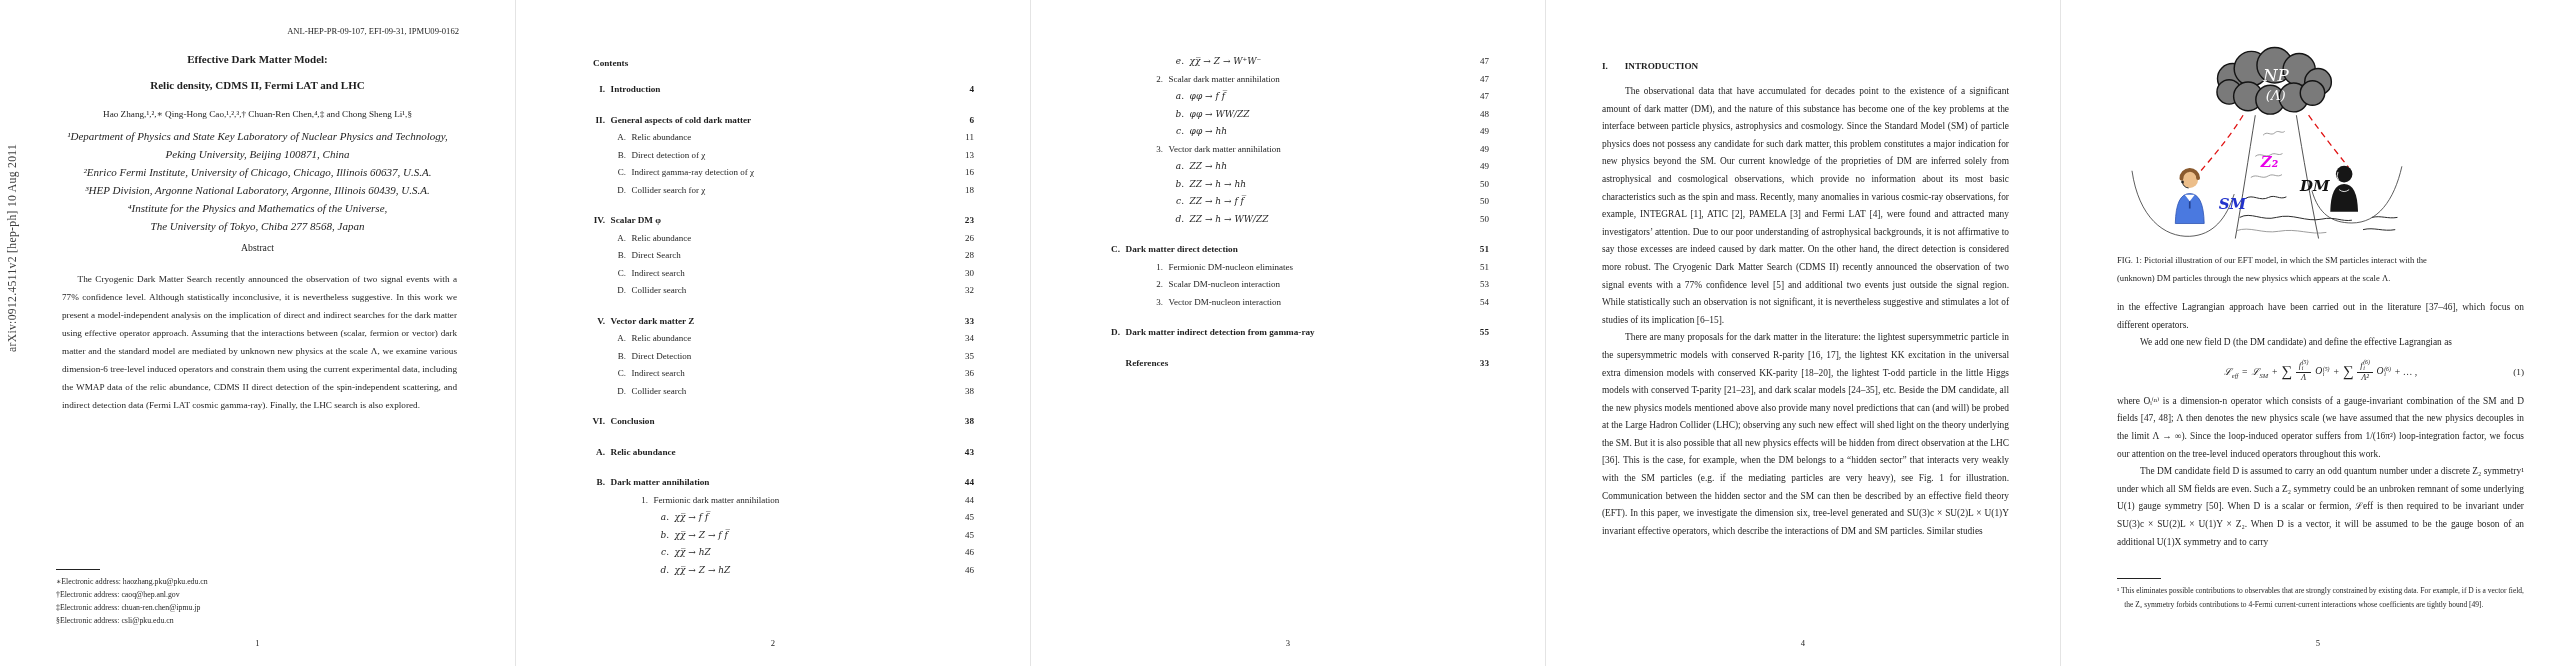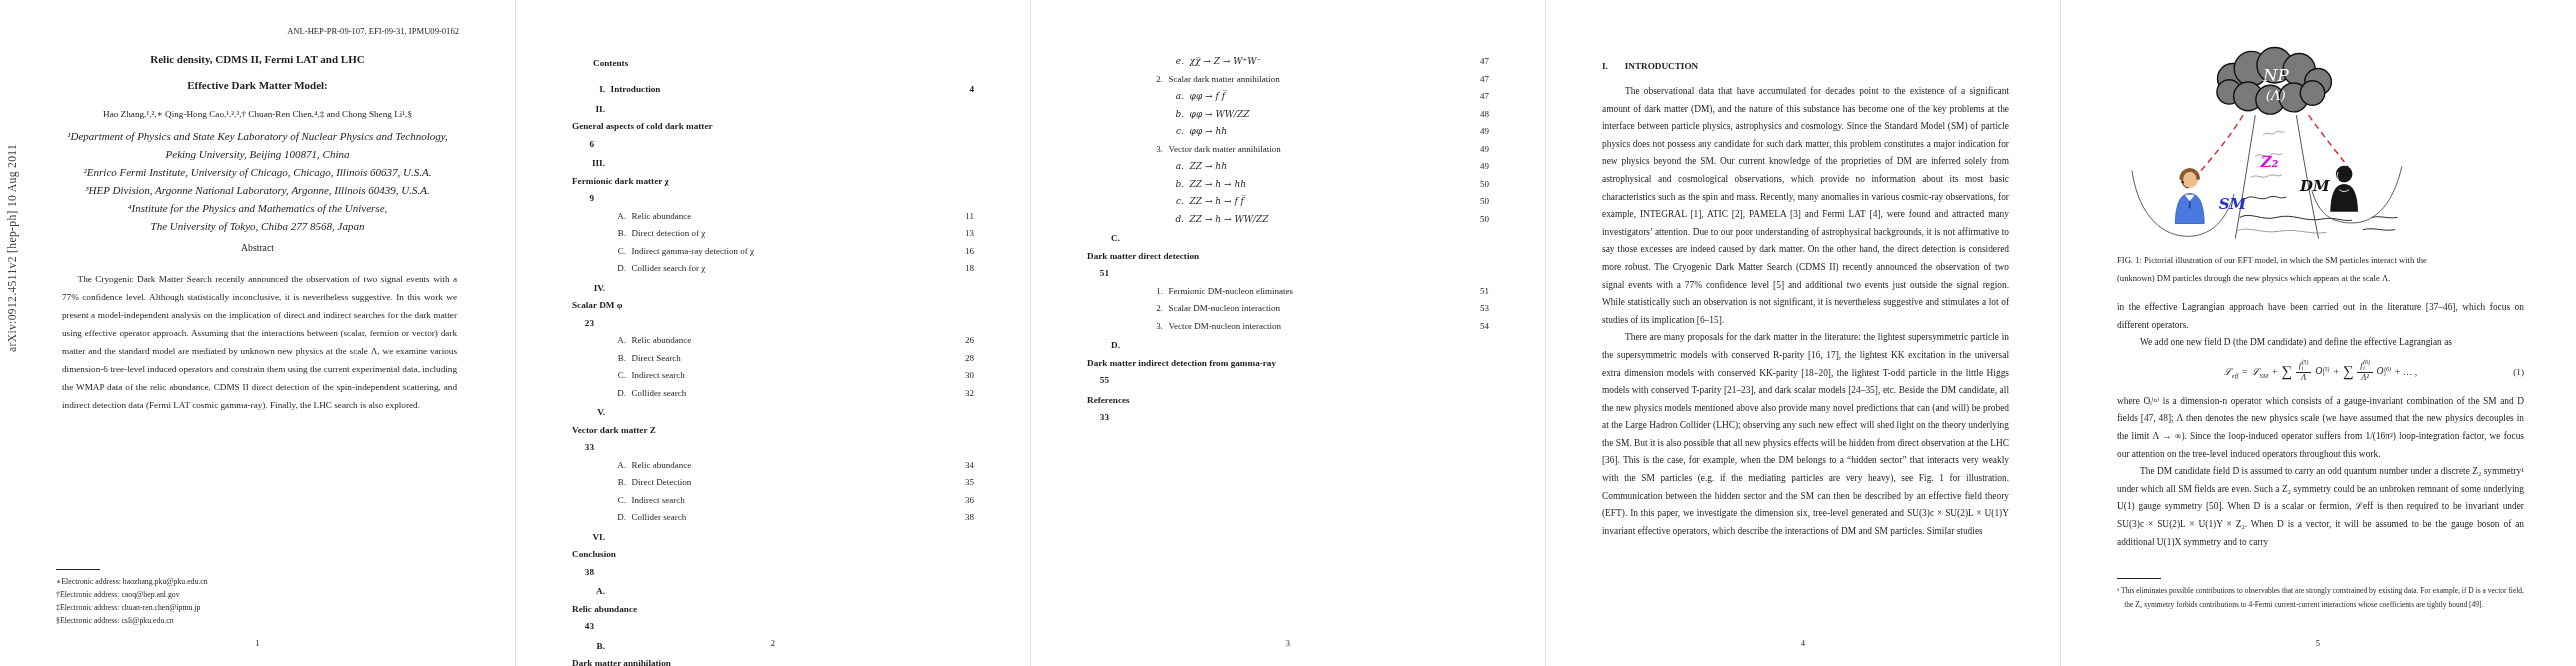--- a/index.html
+++ b/index.html
@@ -25,21 +25,21 @@
   .footnotes{position:absolute;top:575px;left:56px;right:53px;font-size:7.8px;}
   .fn-line{line-height:13px;}
   .page-num{position:absolute;bottom:19px;left:0;right:0;text-align:center;font-size:8.6px;}
 
   
   .toc{position:absolute;left:56px;right:56px;}
   .toc-p2{top:58px;}
   .toc-p3{top:53px;}
   .toc-heading{font-weight:bold;font-size:9.2px;margin:0 0 13.3px 21px;}
   .toc-row{display:flex;align-items:baseline;line-height:17.5px;font-size:9px;}
-  .toc-row.gap{margin-top:2px;flex-direction:column;}
+  .toc-row.gap{margin-top:13px;}
   .toc-n{text-align:right;margin-right:5.6px;flex:none;}
   .toc-row.sec{font-weight:bold;font-size:9.2px;}
   .toc-row.sec .toc-n{width:33px;}
   .toc-row.sub .toc-n{width:54px;}
   .toc-row.sub2 .toc-n{width:76px;}
   .toc-row.sub3 .toc-n{width:97px;}
   .toc-row.math .toc-label,.toc-row.math .toc-n{font-style:italic;font-family:"DejaVu Serif",serif;}
   .toc-label{flex:1;}
   .toc-page{flex:none;min-width:22px;text-align:right;}
 
@@ -83,22 +83,22 @@
 </style>
 </head>
 <body>
 
 <div class="viewport">
 
   <section class="page">
     <div class="arxiv-stamp">arXiv:0912.4511v2 [hep-ph] 10 Aug 2011</div>
     <div class="preprint-ids">ANL-HEP-PR-09-107, EFI-09-31, IPMU09-0162</div>
     <h1 class="title">
+      <span class="tline">Effective Dark Matter Model:</span>
       <span class="tline">Relic density, CDMS II, Fermi LAT and LHC</span>
-      <span class="tline">Effective Dark Matter Model:</span>
     </h1>
     <div class="authors">Hao Zhang,¹,²,∗ Qing-Hong Cao,¹,²,³,† Chuan-Ren Chen,⁴,‡ and Chong Sheng Li¹,§</div>
     <div class="affiliations">
 
         <div class="affil-line">¹Department of Physics and State Key Laboratory of Nuclear Physics and Technology,</div>
 
         <div class="affil-line">Peking University, Beijing 100871, China</div>
 
         <div class="affil-line">²Enrico Fermi Institute, University of Chicago, Chicago, Illinois 60637, U.S.A.</div>
 
@@ -134,25 +134,20 @@
             <span class="toc-label">Introduction</span>
             <span class="toc-page">4</span>
           </div>
 
           <div class="toc-row sec gap">
             <span class="toc-n">II.</span>
             <span class="toc-label">General aspects of cold dark matter</span>
             <span class="toc-page">6</span>
           </div>
 
-          <div class="toc-row sec gap">
-            <span class="toc-n">III.</span>
-            <span class="toc-label">Fermionic dark matter χ</span>
-            <span class="toc-page">9</span>
-          </div>
 
           <div class="toc-row sub">
             <span class="toc-n">A.</span>
             <span class="toc-label">Relic abundance</span>
             <span class="toc-page">11</span>
           </div>
 
           <div class="toc-row sub">
             <span class="toc-n">B.</span>
             <span class="toc-label">Direct detection of χ</span>

